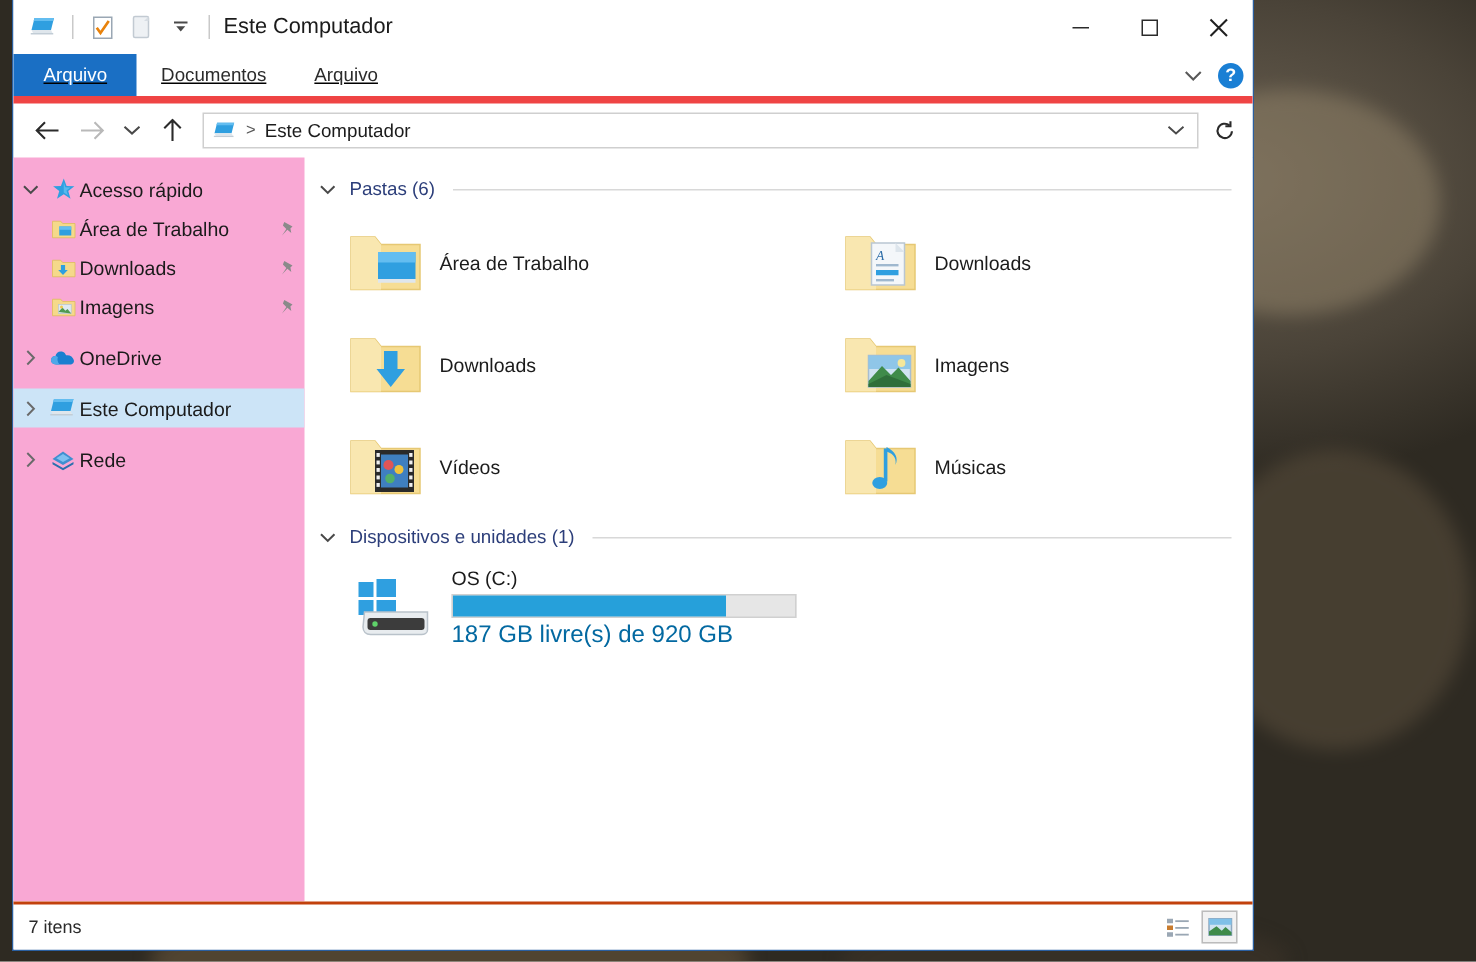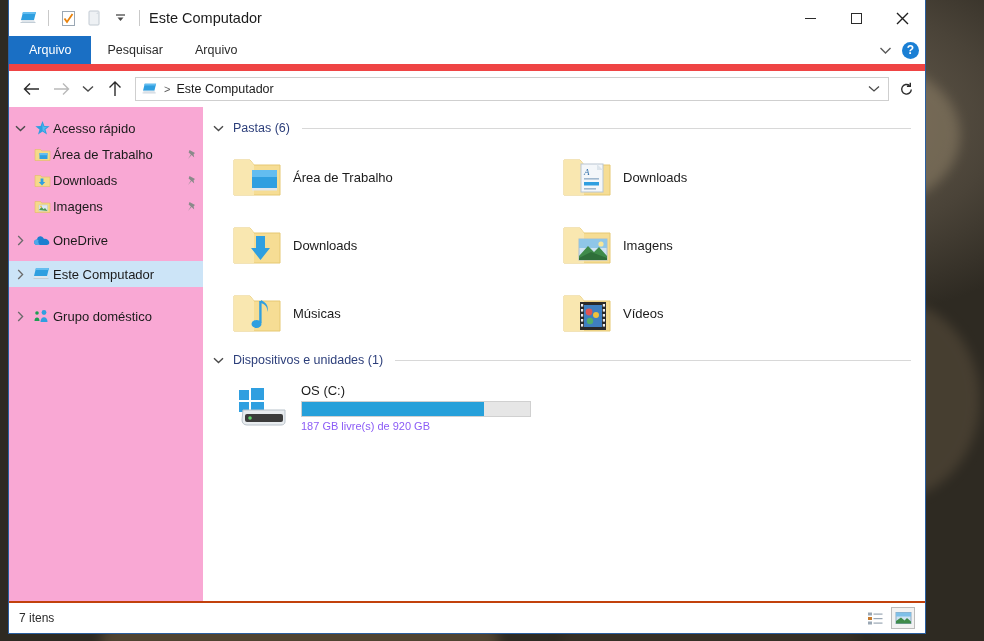--- a/index.html
+++ b/index.html
@@ -27,21 +27,21 @@
     border-radius: 50%;
     filter: blur(6px);
     opacity: .55;
   }
 
   
   #window {
     position: absolute;
     left: 8px;
     top: 0px;
-    width: 918px;
+    width: 828px;
     height: 634px;
     background: #ffffff;
     border: 1px solid #2a5fa0;
     border-top: none;
     box-sizing: border-box;
     display: flex;
     flex-direction: column;
   }
 
   
@@ -107,25 +107,26 @@
     height: 11px;
     border: 1px solid #2b2b2b;
     box-sizing: border-box;
   }
   .wc-close svg { display: block; }
 
   
   .ribbon {
     height: 28px;
     background: #ffffff;
-    border-bottom: 7px solid #ef4444;
+    border-bottom: 5px solid #ef4444;
     display: flex;
     align-items: stretch;
     position: relative;
     flex: 0 0 auto;
+    text-decoration: underline;
   }
   .tab {
     padding: 0 16px;
     display: flex;
     align-items: center;
     font-size: 12.5px;
     color: #2b2b2b;
     white-space: nowrap;
   }
   .tab.file {
@@ -354,21 +355,21 @@
     height: 16px;
     background: #e6e6e6;
     border: 1px solid #d0d0d0;
     box-sizing: border-box;
     position: relative;
   }
   .drive-bar-fill {
     height: 100%;
     background: #26a0da;
   }
-  .drive-sub { font-size: 11px; color: #8b5cf6; }
+  .drive-sub { font-size: 16px; color: #0369a1; }
 
   
   .statusbar {
     height: 30px;
     flex: 0 0 auto;
     border-top: 2px solid #c2410c;
     display: flex;
     align-items: center;
     padding: 0 10px;
     background: #ffffff;
@@ -446,21 +447,21 @@
         <div class="wc wc-close">
           <svg width="13" height="13" viewBox="0 0 13 13">
             <path d="M1 1 L12 12 M12 1 L1 12" stroke="#202020" stroke-width="1.4"></path>
           </svg>
         </div>
       </div>
     </div>
 
     <div class="ribbon">
       <div class="tab file">Arquivo</div>
-      <div class="tab">Pesquisar</div>
+      <div class="tab">Documentos</div>
       <div class="tab">Arquivo</div>
       <div class="ribbon-right">
         <div>
           <svg width="13" height="9" viewBox="0 0 13 9">
             <path d="M1.5 2 L6.5 7 L11.5 2" stroke="#5a5a5a" stroke-width="1.4" fill="none"></path>
           </svg>
         </div>
         <div class="help-btn">?</div>
       </div>
     </div>
@@ -612,39 +613,38 @@
               <path d="M3 2 L16 2 L15.4 4 L2.4 4 Z" fill="#63bdf0"></path>
               <path d="M1 10 L14 10 L15 12 L2 12 Z" fill="#dfe6ec"></path>
               <path d="M0.5 12 L15.5 12 L15.5 13 L0.5 13 Z" fill="#c2cdd6"></path>
             </svg>
           </span>
           <span class="tree-label">Este Computador</span>
         </div>
 
         <div class="tree-gap"></div>
 
-
-        <div class="tree-gap"></div>
-
         <div class="tree-item">
           <span class="chev">
             <svg width="7" height="11" viewBox="0 0 7 11">
                 <path d="M1.2 1 L5.6 5.5 L1.2 10" stroke="#6a6a6a" stroke-width="1.3" fill="none"></path>
               </svg>
           </span>
           <span class="tree-ico">
             <svg width="18" height="15" viewBox="0 0 18 15">
-              <circle cx="4" cy="4" r="1.8" fill="#1f9c52"></circle>
-              <circle cx="11" cy="3.5" r="2.4" fill="#2f9fe0"></circle>
-              <path d="M7.5 13 C7.5 9.8 9 8.2 11 8.2 C13 8.2 14.5 9.8 14.5 13 Z" fill="#2f9fe0"></path>
-              <path d="M1.5 12 C1.5 9.6 2.6 8.5 4 8.5 C5.4 8.5 6.5 9.6 6.5 12 Z" fill="#1f9c52"></path>
+              <path d="M2 7 L9 2 L16 7 L9 11 Z" fill="#3f8fd0"></path>
+              <path d="M2 9 L9 13 L16 9 L16 10.5 L9 14.5 L2 10.5 Z" fill="#2a6fae"></path>
+              <path d="M4.5 6.5 L9 3.6 L13.5 6.5 L9 9 Z" fill="#7ec0f0"></path>
             </svg>
           </span>
-          <span class="tree-label">Grupo doméstico</span>
-        </div>
+          <span class="tree-label">Rede</span>
+        </div>
+
+        <div class="tree-gap"></div>
+
 
       </div>
 
       <div class="content">
 
         <div class="group-header">
           <span class="gh-chev">
             <svg width="11" height="7" viewBox="0 0 11 7">
                 <path d="M1 1.2 L5.5 5.6 L10 1.2" stroke="#4a4a4a" stroke-width="1.4" fill="none"></path>
               </svg>
@@ -701,33 +701,20 @@
                 <path d="M3 6 L19 6 L23 11 L49 11 L49 41 L3 41 Z" fill="#f6dd94" stroke="#e6c873" stroke-width="1"></path>
                 <path d="M3 6 L19 6 L23 11 L23 41 L3 41 Z" fill="#f9e7b0"></path>
                 <rect x="18" y="17" width="28" height="21" fill="#cfe3f2" stroke="#a8bdd0"></rect>
                 <rect x="18" y="17" width="28" height="9" fill="#8fc6e8"></rect>
                 <path d="M18 34 L27 24 L33 30 L38 25 L46 34 L46 38 L18 38 Z" fill="#3f8b4a"></path>
                 <path d="M18 36 L30 30 L46 36 L46 38 L18 38 Z" fill="#2f6f3a"></path>
                 <circle cx="40" cy="22" r="2.6" fill="#f6e79a"></circle>
               </svg>
             </span>
             <span class="tile-label">Imagens</span>
-          </div>
-
-          <div class="tile">
-            <span>
-              <svg width="52" height="46" viewBox="0 0 52 46">
-                <path d="M3 6 L19 6 L23 11 L49 11 L49 41 L3 41 Z" fill="#f6dd94" stroke="#e6c873" stroke-width="1"></path>
-                <path d="M3 6 L19 6 L23 11 L23 41 L3 41 Z" fill="#f9e7b0"></path>
-                <path d="M30 10 C36 13 38 17 36 22 C37 16 33 14 30 13 Z" fill="#2f9fe0"></path>
-                <rect x="28.2" y="11" width="2.4" height="22" fill="#2f9fe0"></rect>
-                <ellipse cx="25.5" cy="34" rx="5" ry="4" fill="#2f9fe0"></ellipse>
-              </svg>
-            </span>
-            <span class="tile-label">Músicas</span>
           </div>
 
           <div class="tile">
             <span>
               <svg width="52" height="46" viewBox="0 0 52 46">
                 <path d="M3 6 L19 6 L23 11 L49 11 L49 41 L3 41 Z" fill="#f6dd94" stroke="#e6c873" stroke-width="1"></path>
                 <path d="M3 6 L19 6 L23 11 L23 41 L3 41 Z" fill="#f9e7b0"></path>
                 <rect x="19" y="12" width="26" height="28" fill="#2a2a2a"></rect>
                 <rect x="23" y="15" width="18" height="22" fill="#3f7fc0"></rect>
                 <circle cx="28" cy="22" r="3.4" fill="#e05555"></circle>
@@ -743,20 +730,33 @@
                     <rect x="41.8" y="19" width="2.2" height="2.6"></rect>
                   <rect x="41.8" y="24" width="2.2" height="2.6"></rect>
                     <rect x="41.8" y="29" width="2.2" height="2.6"></rect>
                   <rect x="41.8" y="34" width="2.2" height="2.6"></rect>
                 </g>
               </svg>
             </span>
             <span class="tile-label">Vídeos</span>
           </div>
 
+          <div class="tile">
+            <span>
+              <svg width="52" height="46" viewBox="0 0 52 46">
+                <path d="M3 6 L19 6 L23 11 L49 11 L49 41 L3 41 Z" fill="#f6dd94" stroke="#e6c873" stroke-width="1"></path>
+                <path d="M3 6 L19 6 L23 11 L23 41 L3 41 Z" fill="#f9e7b0"></path>
+                <path d="M30 10 C36 13 38 17 36 22 C37 16 33 14 30 13 Z" fill="#2f9fe0"></path>
+                <rect x="28.2" y="11" width="2.4" height="22" fill="#2f9fe0"></rect>
+                <ellipse cx="25.5" cy="34" rx="5" ry="4" fill="#2f9fe0"></ellipse>
+              </svg>
+            </span>
+            <span class="tile-label">Músicas</span>
+          </div>
+
         </div>
 
         <div class="group-header" style="margin-top:2px;">
           <span class="gh-chev">
             <svg width="11" height="7" viewBox="0 0 11 7">
                 <path d="M1 1.2 L5.5 5.6 L10 1.2" stroke="#4a4a4a" stroke-width="1.4" fill="none"></path>
               </svg>
           </span>
           <span class="gh-text">Dispositivos e unidades (1)</span>
           <span class="gh-rule"></span>

